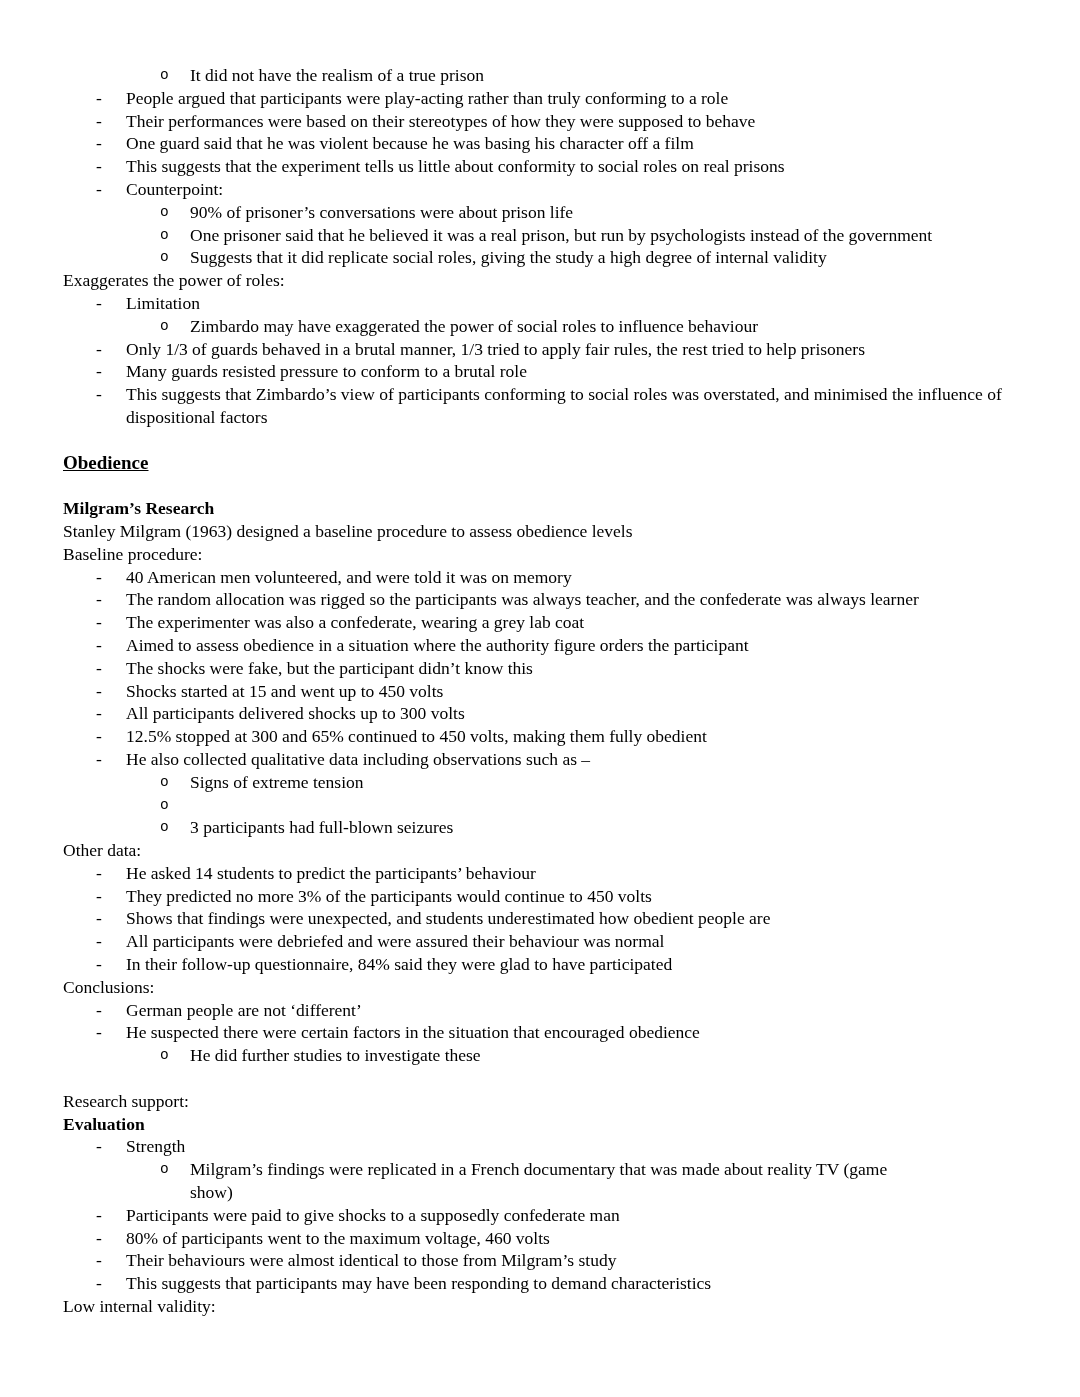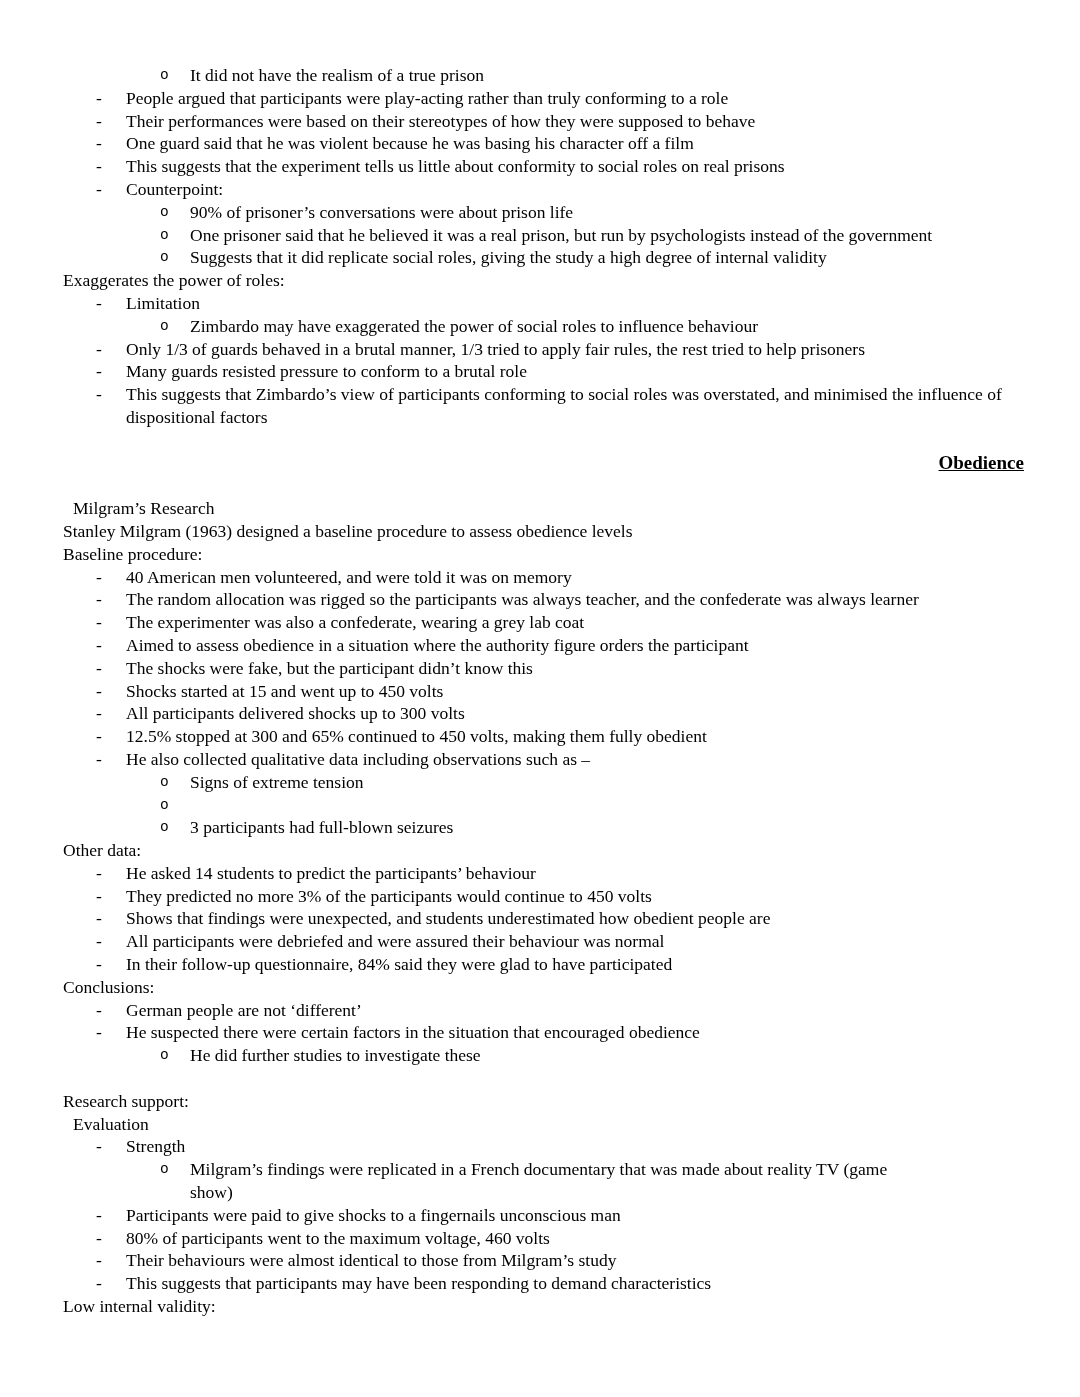--- a/index.html
+++ b/index.html
@@ -17,32 +17,31 @@
     font-family: "Liberation Serif", "DejaVu Serif", serif;
     font-size: 17.5px;
     line-height: 22.8px;
     color: #000000;
   }
   .line { display: flex; align-items: flex-start; }
   .line .bullet { flex: 0 0 30px; }
   .line.indent-1 .bullet { margin-left: 33px; }
   .line.indent-2 .bullet { margin-left: 97px; }
   .line .text { flex: 1 1 auto; white-space: pre-wrap; }
-  .line.bold { font-weight: normal; margin-left: 10px; }
+  .line.bold { font-weight: bold; }
   .bullet.bullet-o {
     font-family: "Liberation Mono", "DejaVu Sans Mono", monospace;
     font-size: 14.5px;
     line-height: 22.8px;
   }
   .heading {
     font-weight: bold;
     text-decoration: underline;
     font-size: 19px;
     line-height: 22.8px;
-    text-align: right;
   }
   .spacer { width: 100%; }
 </style>
 </head>
 <body>
 
 <div class="page">
   <div id="doc-content">
       <div class="line indent-2">
         <span class="bullet bullet-o">o</span>
@@ -211,21 +210,21 @@
         <span class="bullet">-</span>
         <span class="text">Strength</span>
       </div>
       <div class="line indent-2">
         <span class="bullet bullet-o">o</span>
         <span class="text">Milgram’s findings were replicated in a French documentary that was made about reality TV (game
 show)</span>
       </div>
       <div class="line indent-1">
         <span class="bullet">-</span>
-        <span class="text">Participants were paid to give shocks to a fingernails unconscious man</span>
+        <span class="text">Participants were paid to give shocks to a supposedly confederate man</span>
       </div>
       <div class="line indent-1">
         <span class="bullet">-</span>
         <span class="text">80% of participants went to the maximum voltage, 460 volts</span>
       </div>
       <div class="line indent-1">
         <span class="bullet">-</span>
         <span class="text">Their behaviours were almost identical to those from Milgram’s study</span>
       </div>
       <div class="line indent-1">

